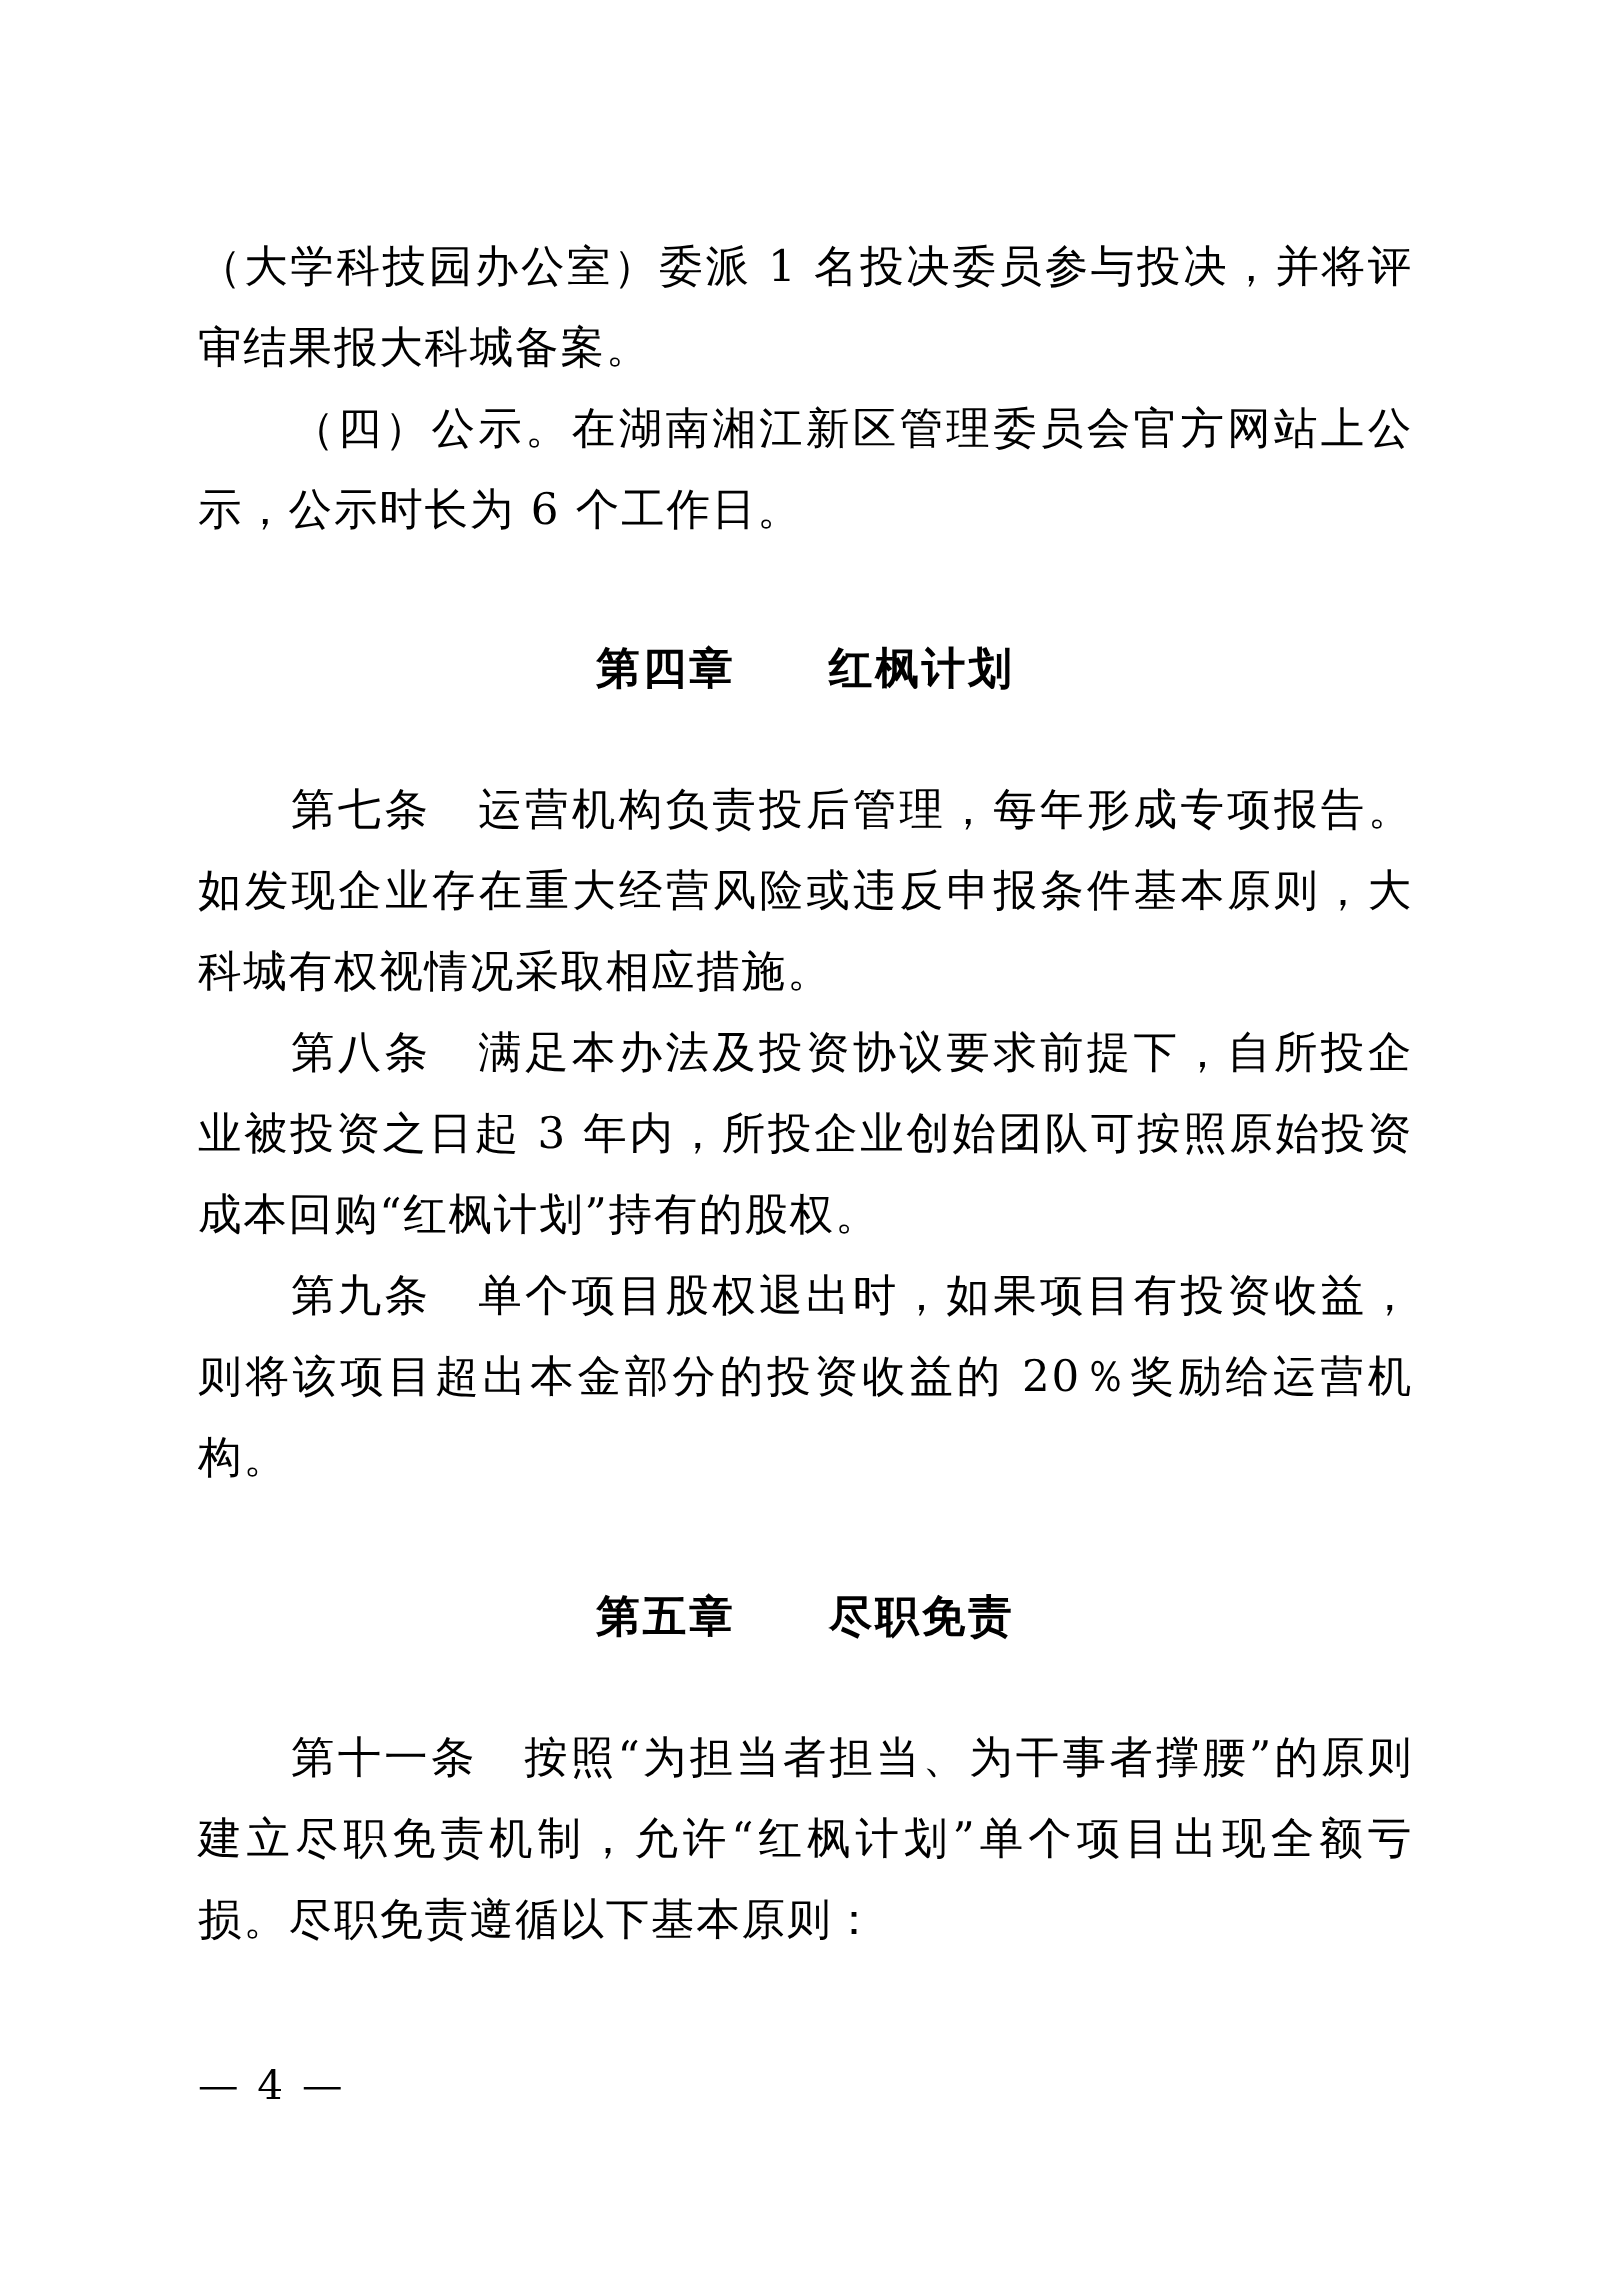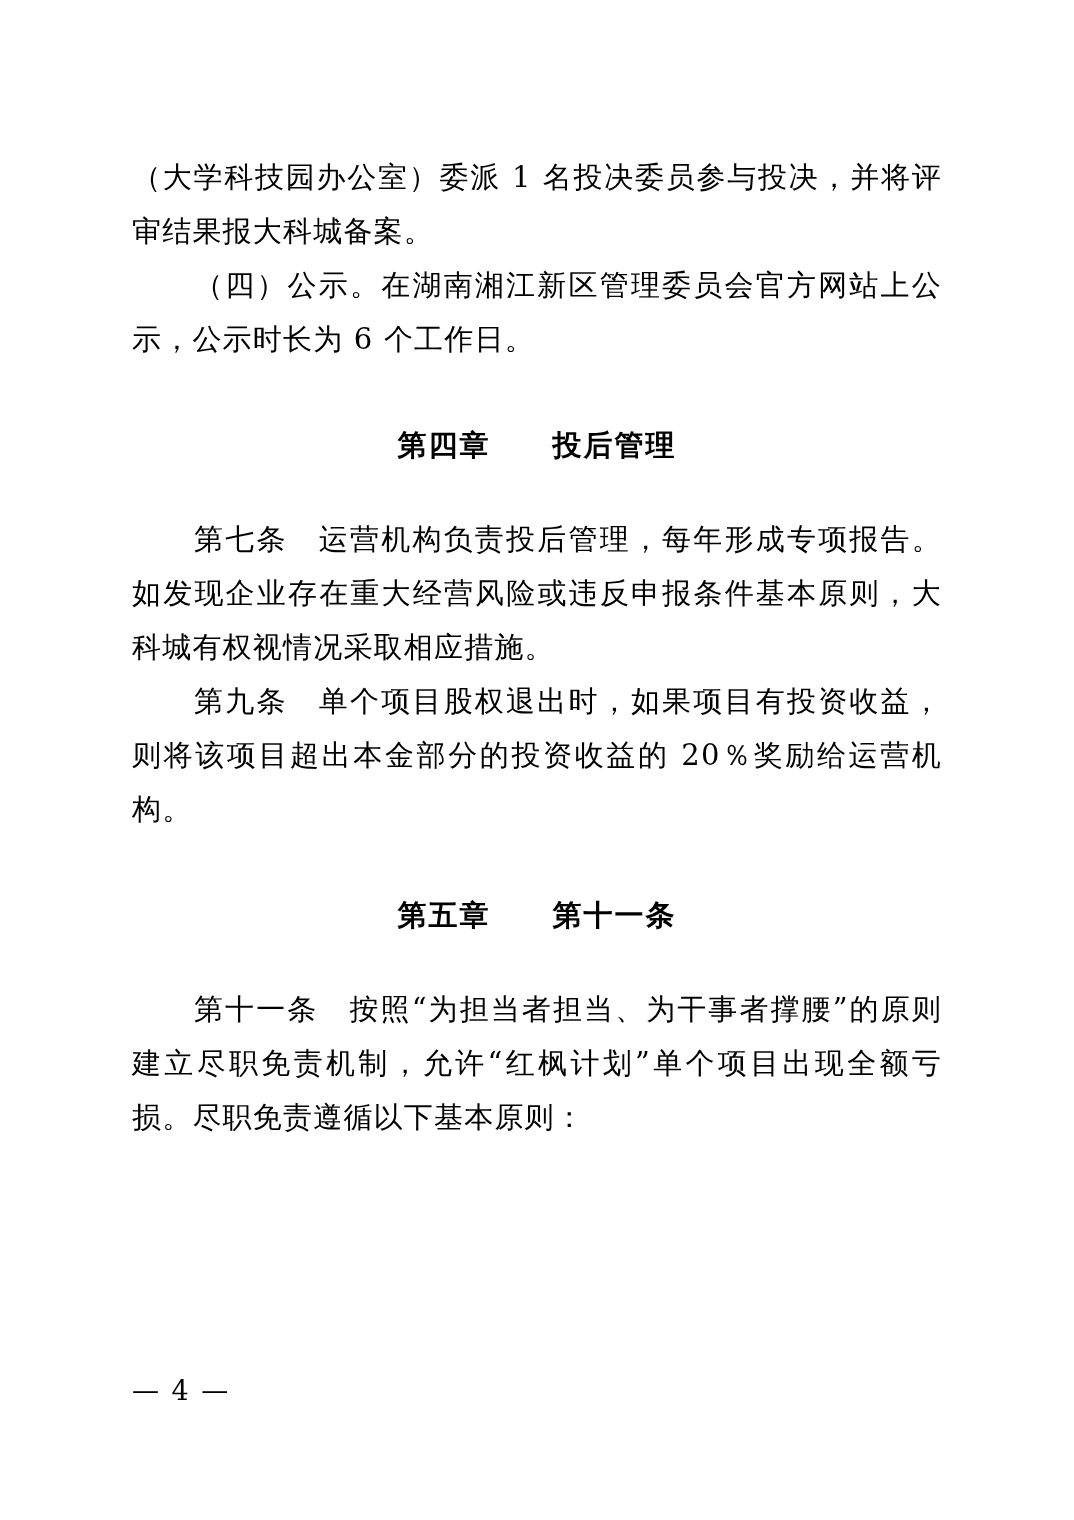--- a/index.html
+++ b/index.html
@@ -65,33 +65,34 @@
 
 <div class="page">
   <div class="content">
 
     <p class="para">（大学科技园办公室）委派 1 名投决委员参与投决，并将评审结果报大科城备案。</p>
 
     <p class="para indent">（四）公示。在湖南湘江新区管理委员会官方网站上公示，公示时长为 6 个工作日。</p>
 
     <div class="spacer-lg"></div>
 
-    <p class="chapter">第四章　　投后管理</p>
+    <p class="chapter">第四章　　红枫计划</p>
 
     <div class="spacer-md"></div>
 
     <p class="para indent"><span class="bold">第七条</span><span>　运营机构负责投后管理，每年形成专项报告。如发现企业存在重大经营风险或违反申报条件基本原则，大科城有权视情况采取相应措施。</span></p>
 
+    <p class="para indent"><span class="bold">第八条</span><span>　满足本办法及投资协议要求前提下，自所投企业被投资之日起 3 年内，所投企业创始团队可按照原始投资成本回购“红枫计划”持有的股权。</span></p>
 
     <p class="para indent"><span class="bold">第九条</span><span>　单个项目股权退出时，如果项目有投资收益，则将该项目超出本金部分的投资收益的 20％奖励给运营机构。</span></p>
 
 
     <div class="spacer-lg"></div>
 
-    <p class="chapter">第五章　　第十一条</p>
+    <p class="chapter">第五章　　尽职免责</p>
 
     <div class="spacer-md"></div>
 
     <p class="para indent"><span class="bold">第十一条</span><span>　按照“为担当者担当、为干事者撑腰”的原则建立尽职免责机制，允许“红枫计划”单个项目出现全额亏损。尽职免责遵循以下基本原则：</span></p>
 
   </div>
 
   <div class="footer">
     <span class="footer-inner">—  4  —</span>
   </div>

